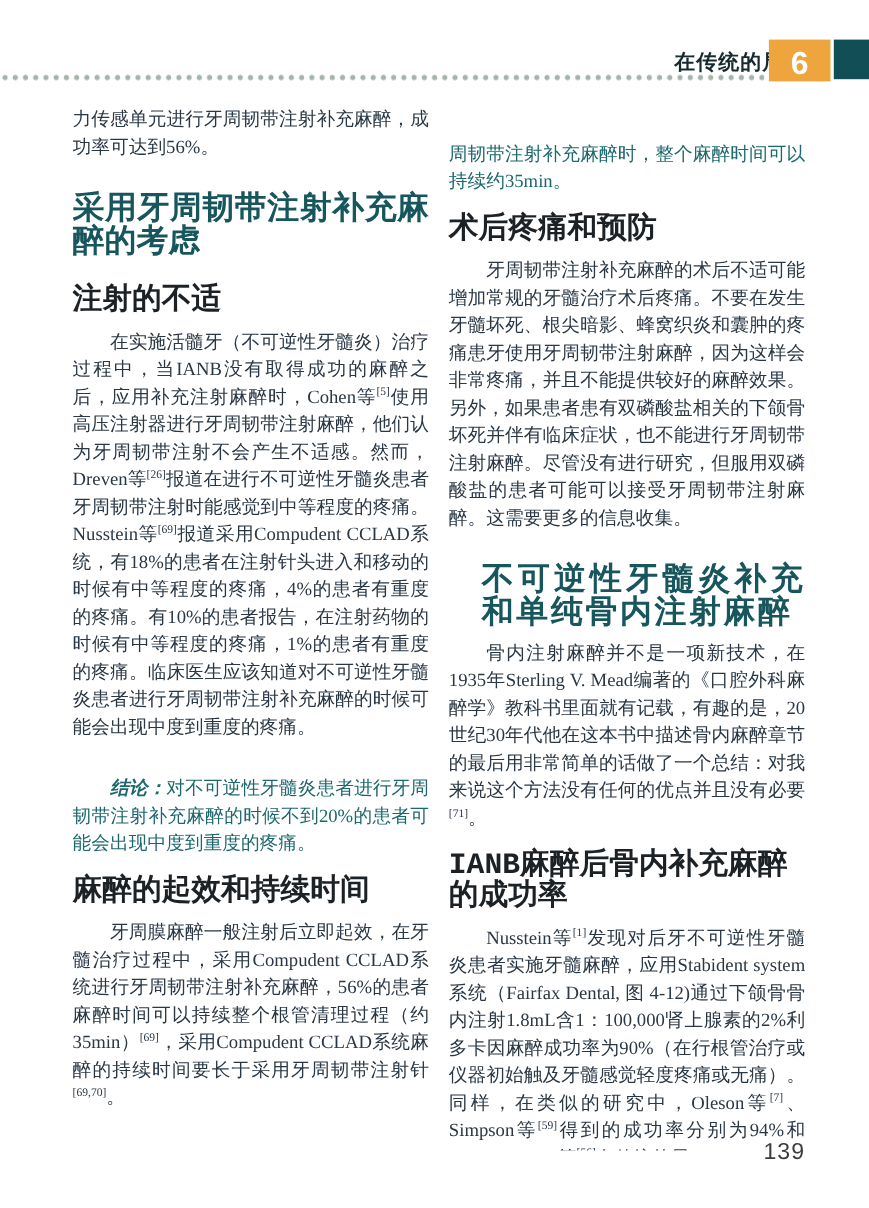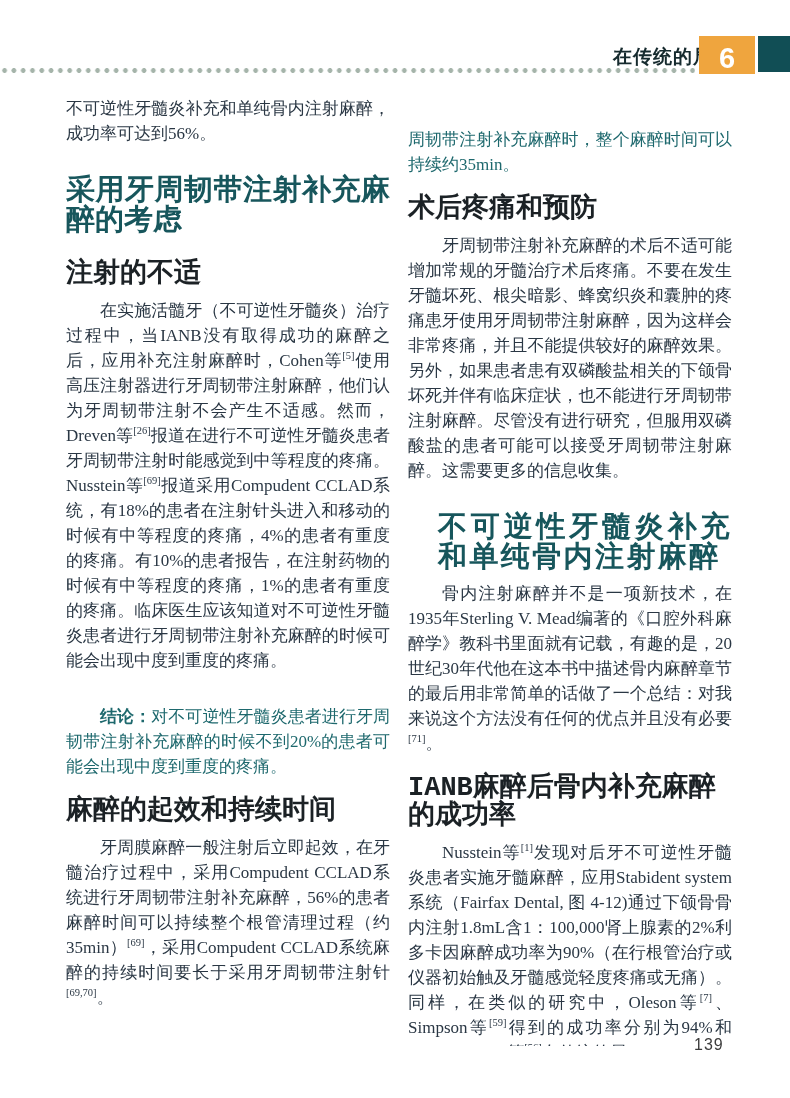--- a/index.html
+++ b/index.html
@@ -64,46 +64,46 @@
   }
   .section-heading.spaced{letter-spacing:2.4px;margin-left:30px;}
   .sub-heading{
     font-family:Liberation Mono, monospace;
     font-weight:bold;font-size:27px;line-height:28px;
     color:#1b2125;
     margin:18px 0 10px;
   }
   .section-heading + .sub-heading{margin-top:26px;}
   .conclusion{color:#1d686d;margin-top:31px;}
-  .concl-label{font-weight:bold;}
+  .concl-label{font-weight:bold;font-style:italic;}
 
   .page-number{
     position:absolute;left:694px;top:1036px;
     font-family:"Liberation Sans","DejaVu Sans",sans-serif;
-    font-size:16px;color:#3c3c3c;letter-spacing:1px;
+    font-size:21px;color:#3c3c3c;letter-spacing:1px;
   }
 </style>
 </head>
 <body>
 
 <div class="page">
 
   <header>
     <div class="running-title">在传统的局</div>
     <div class="chapter-badge">
       <span>6</span>
     </div>
     <div class="corner-block"></div>
     <div class="dots"></div>
   </header>
 
   <main class="content">
 
     <div class="column">
-      <p class="para">不可逆性牙髓炎补充和单纯骨内注射麻醉，成功率可达到56%。</p>
+      <p class="para">力传感单元进行牙周韧带注射补充麻醉，成功率可达到56%。</p>
       <h2 class="section-heading">采用牙周韧带注射补充麻醉的考虑</h2>
       <h3 class="sub-heading">注射的不适</h3>
       <p class="para indent">在实施活髓牙（不可逆性牙髓炎）治疗过程中，当IANB没有取得成功的麻醉之后，应用补充注射麻醉时，Cohen等<sup class="ref">[5]</sup>使用高压注射器进行牙周韧带注射麻醉，他们认为牙周韧带注射不会产生不适感。然而， Dreven等<sup class="ref">[26]</sup>报道在进行不可逆性牙髓炎患者牙周韧带注射时能感觉到中等程度的疼痛。Nusstein等<sup class="ref">[69]</sup>报道采用Compudent CCLAD系统，有18%的患者在注射针头进入和移动的时候有中等程度的疼痛，4%的患者有重度的疼痛。有10%的患者报告，在注射药物的时候有中等程度的疼痛，1%的患者有重度的疼痛。临床医生应该知道对不可逆性牙髓炎患者进行牙周韧带注射补充麻醉的时候可能会出现中度到重度的疼痛。</p>
       <p class="para indent conclusion"><strong class="concl-label">结论：</strong><span>对不可逆性牙髓炎患者进行牙周韧带注射补充麻醉的时候不到20%的患者可能会出现中度到重度的疼痛。</span></p>
       <h3 class="sub-heading">麻醉的起效和持续时间</h3>
       <p class="para indent">牙周膜麻醉一般注射后立即起效，在牙髓治疗过程中，采用Compudent CCLAD系统进行牙周韧带注射补充麻醉，56%的患者麻醉时间可以持续整个根管清理过程（约35min）<sup class="ref">[69]</sup>，采用Compudent CCLAD系统麻醉的持续时间要长于采用牙周韧带注射针<sup class="ref">[69,70]</sup>。</p>
     </div>
 
     <div class="column">
       <p class="para conclusion">周韧带注射补充麻醉时，整个麻醉时间可以持续约35min。</p>

